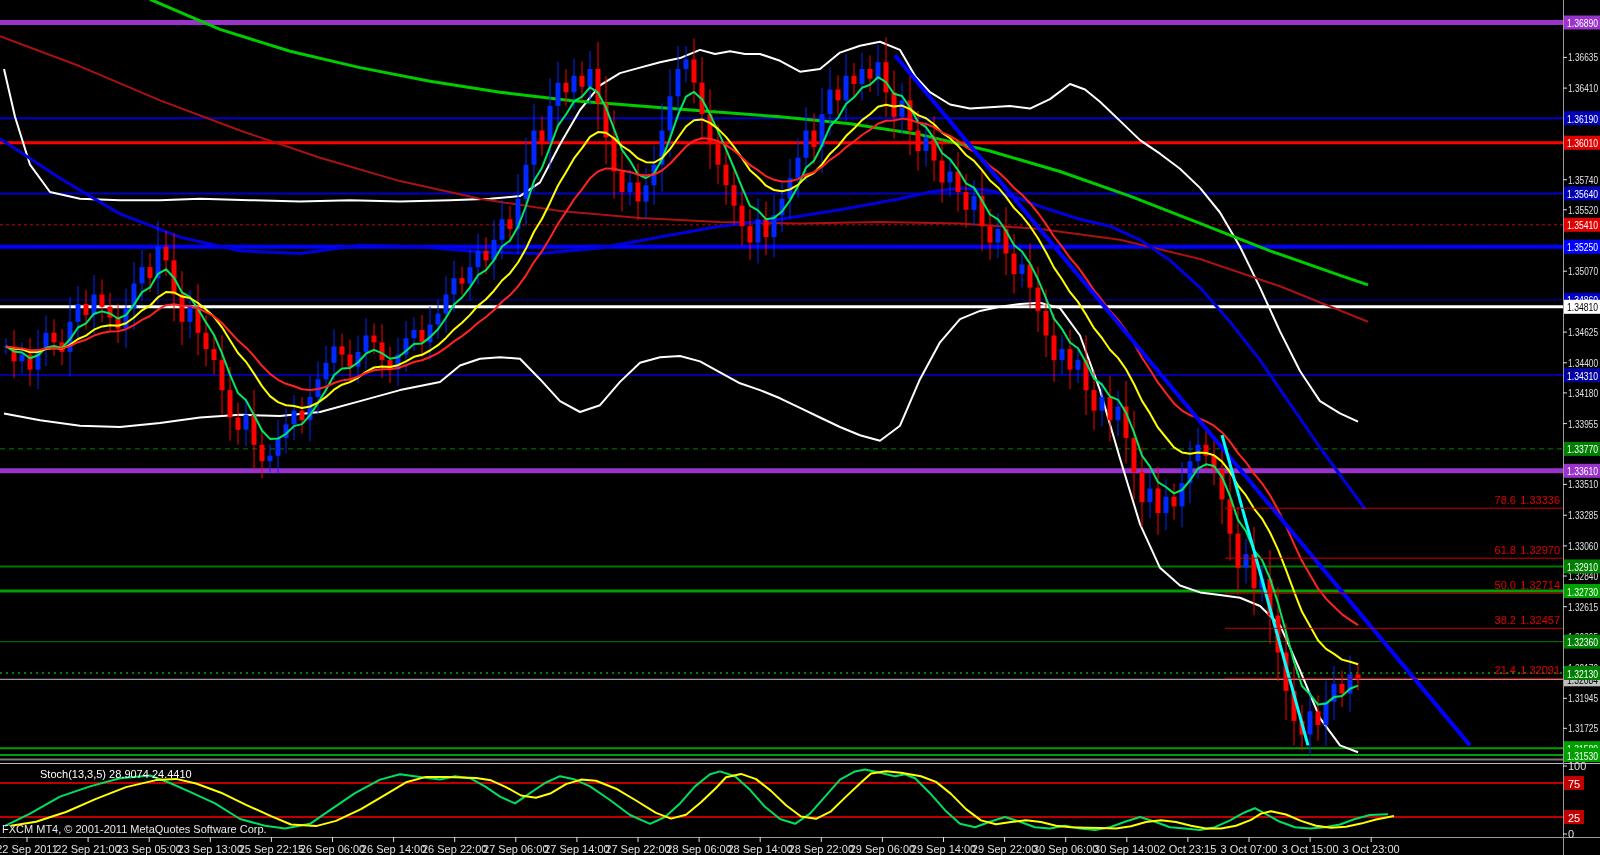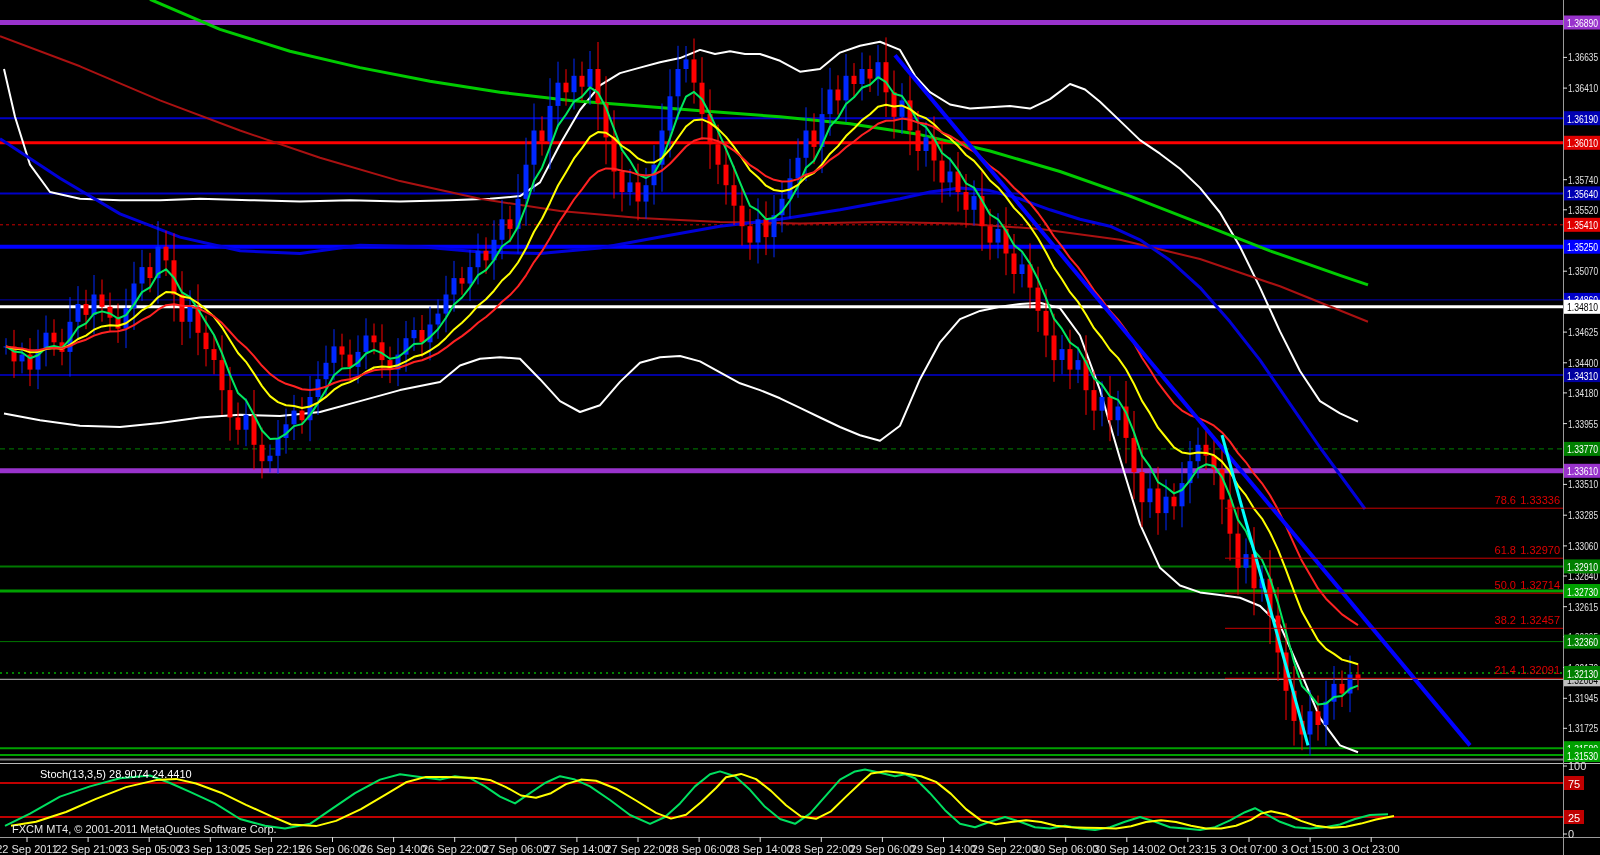--- a/index.html
+++ b/index.html
@@ -1,21 +1,21 @@
 <!DOCTYPE html>
 <html><head>
 <meta charset="utf-8">
 <style>
   html,body{margin:0;padding:0;background:#000;}
   .root{position:relative;width:1600px;height:855px;background:#000;overflow:hidden;
         font-family:"Liberation Sans",sans-serif;}
   #chart-svg{position:absolute;left:0;top:0;}
   .overlay{position:absolute;color:#FFFFFF;font-size:11px;white-space:nowrap;}
   #stoch-label{left:5px;top:768px;margin-left:35px;}
-  #copyright{left:12px;top:823px;color:#E8E8E8;}
+  #copyright{left:2px;top:823px;color:#E8E8E8;}
 </style>
 </head>
 <body>
 
 <div class="root">
   <svg id="chart-svg" width="1600" height="855">
       <defs>
         <clipPath id="mainClip">
           <rect x="0" y="0" width="1563" height="758"></rect>
         </clipPath>

